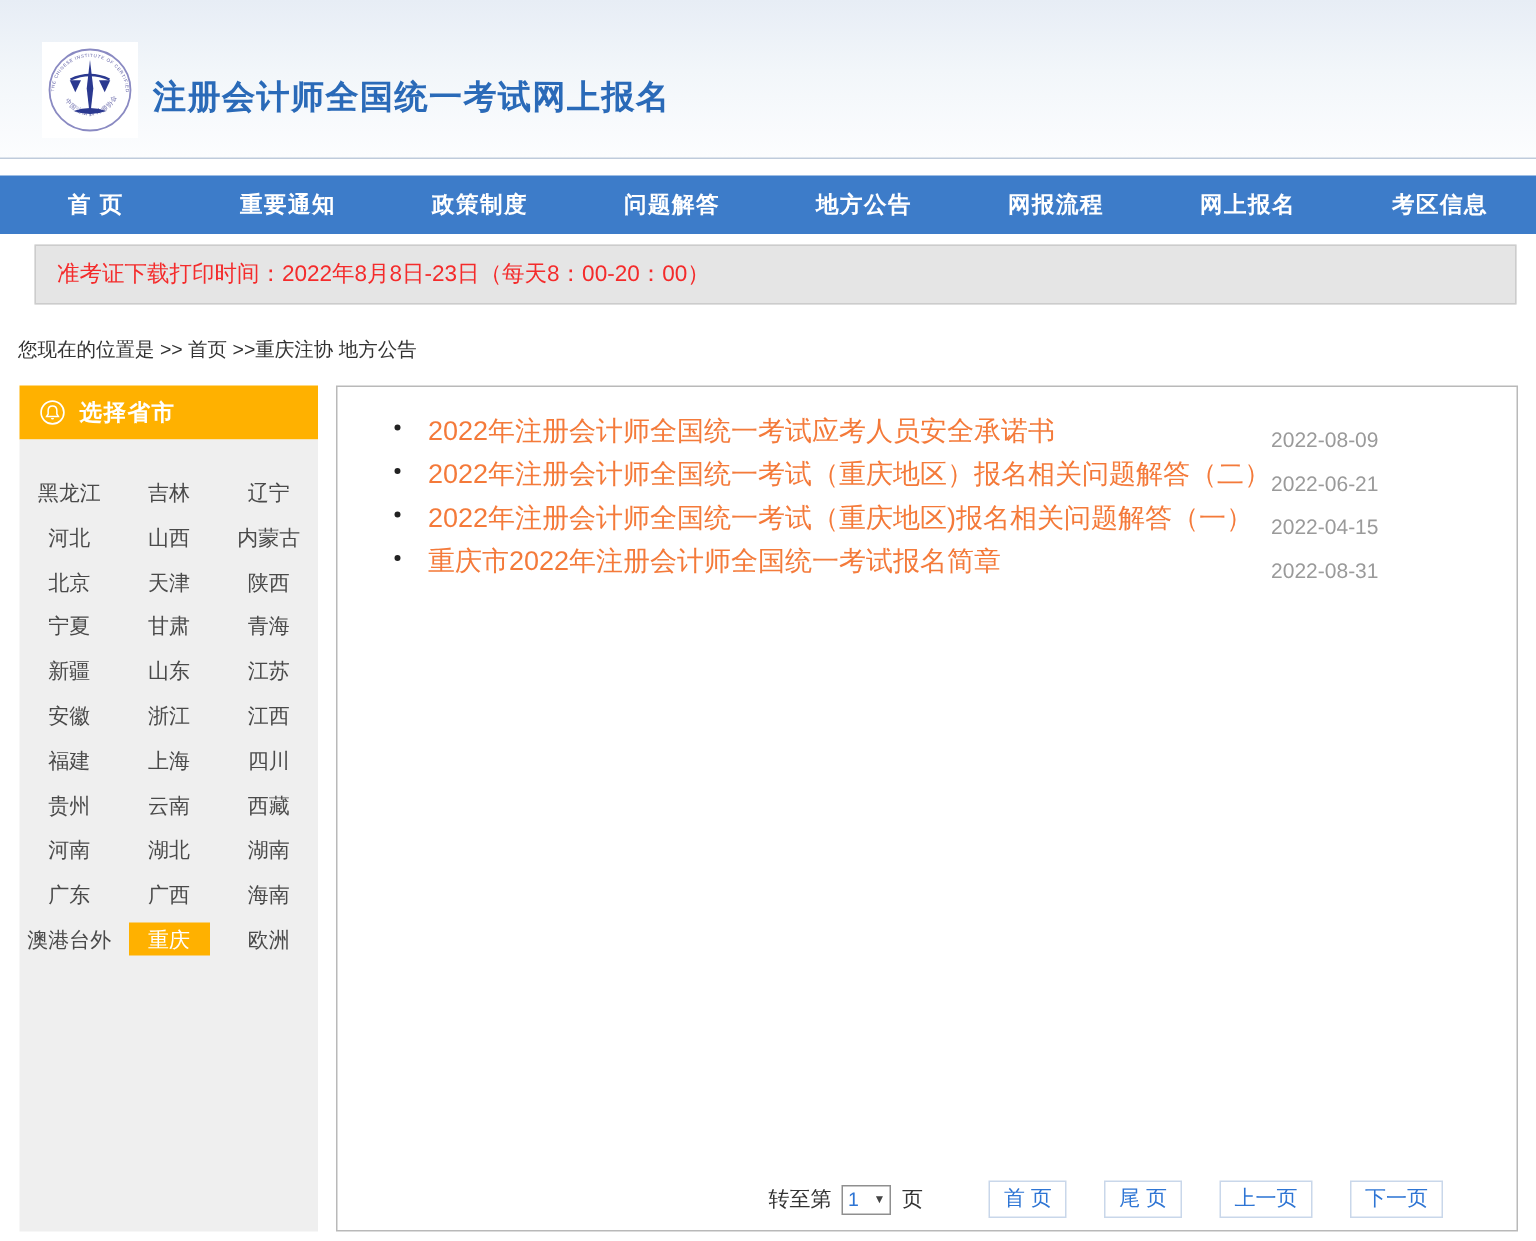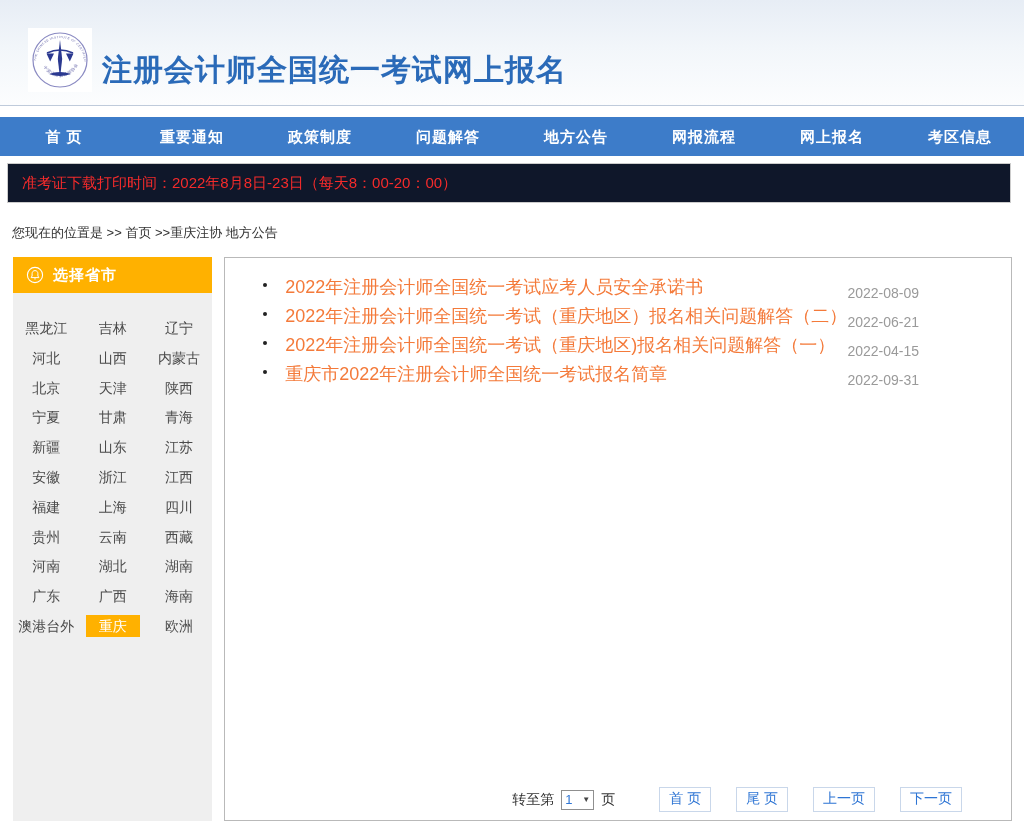--- a/index.html
+++ b/index.html
@@ -3,31 +3,31 @@
 <meta charset="utf-8">
 <style>
   * { margin:0; padding:0; box-sizing:border-box; }
   html,body { width:1024px; height:827px; background:#fff; overflow:hidden;
     font-family:"Liberation Sans","DejaVu Sans",sans-serif; }
 
   
   #header { position:relative; height:106px; border-bottom:1px solid #bfcbdb;
     background:linear-gradient(180deg,#e7edf5 0%,#f2f6fa 45%,#fcfdfe 100%); }
   .logo { position:absolute; left:28px; top:28px; width:64px; height:64px; background:#fff; }
-  .site-title { position:absolute; left:102px; top:50px; font-size:30px; font-weight:bold;
+  .site-title { position:absolute; left:102px; top:50px; font-size:22px; font-weight:bold;
     color:#2a6ab8; letter-spacing:1px; white-space:nowrap; }
 
   
   #nav { margin-top:11px; height:39px; background:#3d7cc9; display:flex; }
   .nav-item { flex:1; text-align:center; line-height:39px; color:#fff; font-weight:bold;
     font-size:15px; letter-spacing:1px; cursor:pointer; }
 
   
-  #notice { margin:7px 13px 0 7px; height:40px; border:1px solid #ccc; line-height:38px;
-    padding-left:14px; color:#f42b2b; font-size:15px; background:#0f172a; }
+  #notice { margin:7px 13px 0 23px; height:40px; border:1px solid #ccc; line-height:38px;
+    padding-left:14px; color:#f42b2b; font-size:15px; background:#e5e5e5; }
 
   
   #breadcrumb { margin:21px 0 0 12px; font-size:13px; color:#333; height:17px; }
 
   
   #content { display:flex; margin:16px 12px 0 13px; height:564px; }
 
   
   #sidebar { width:241px; display:flex; flex-direction:column; }
   .sidebar-header { height:36px; background:#ffb100; color:#fff; font-size:15px;
@@ -184,21 +184,21 @@
             <span class="bullet"></span>
             <a class="ann-link">2022年注册会计师全国统一考试（重庆地区)报名相关问题解答（一）</a>
           </div>
           <span class="ann-date">2022-04-15</span>
         </li>
         <li class="ann-row">
           <div class="ann-left">
             <span class="bullet"></span>
             <a class="ann-link">重庆市2022年注册会计师全国统一考试报名简章</a>
           </div>
-          <span class="ann-date">2022-09-31</span>
+          <span class="ann-date">2022-08-31</span>
         </li>
       </ul>
 
     <div class="pagination">
       <span>转至第</span>
       <span class="page-select-wrap">
         <select id="pageSelect"><option>1</option></select>
         <span class="sel-arrow">▼</span>
       </span>
       <span>页</span>

